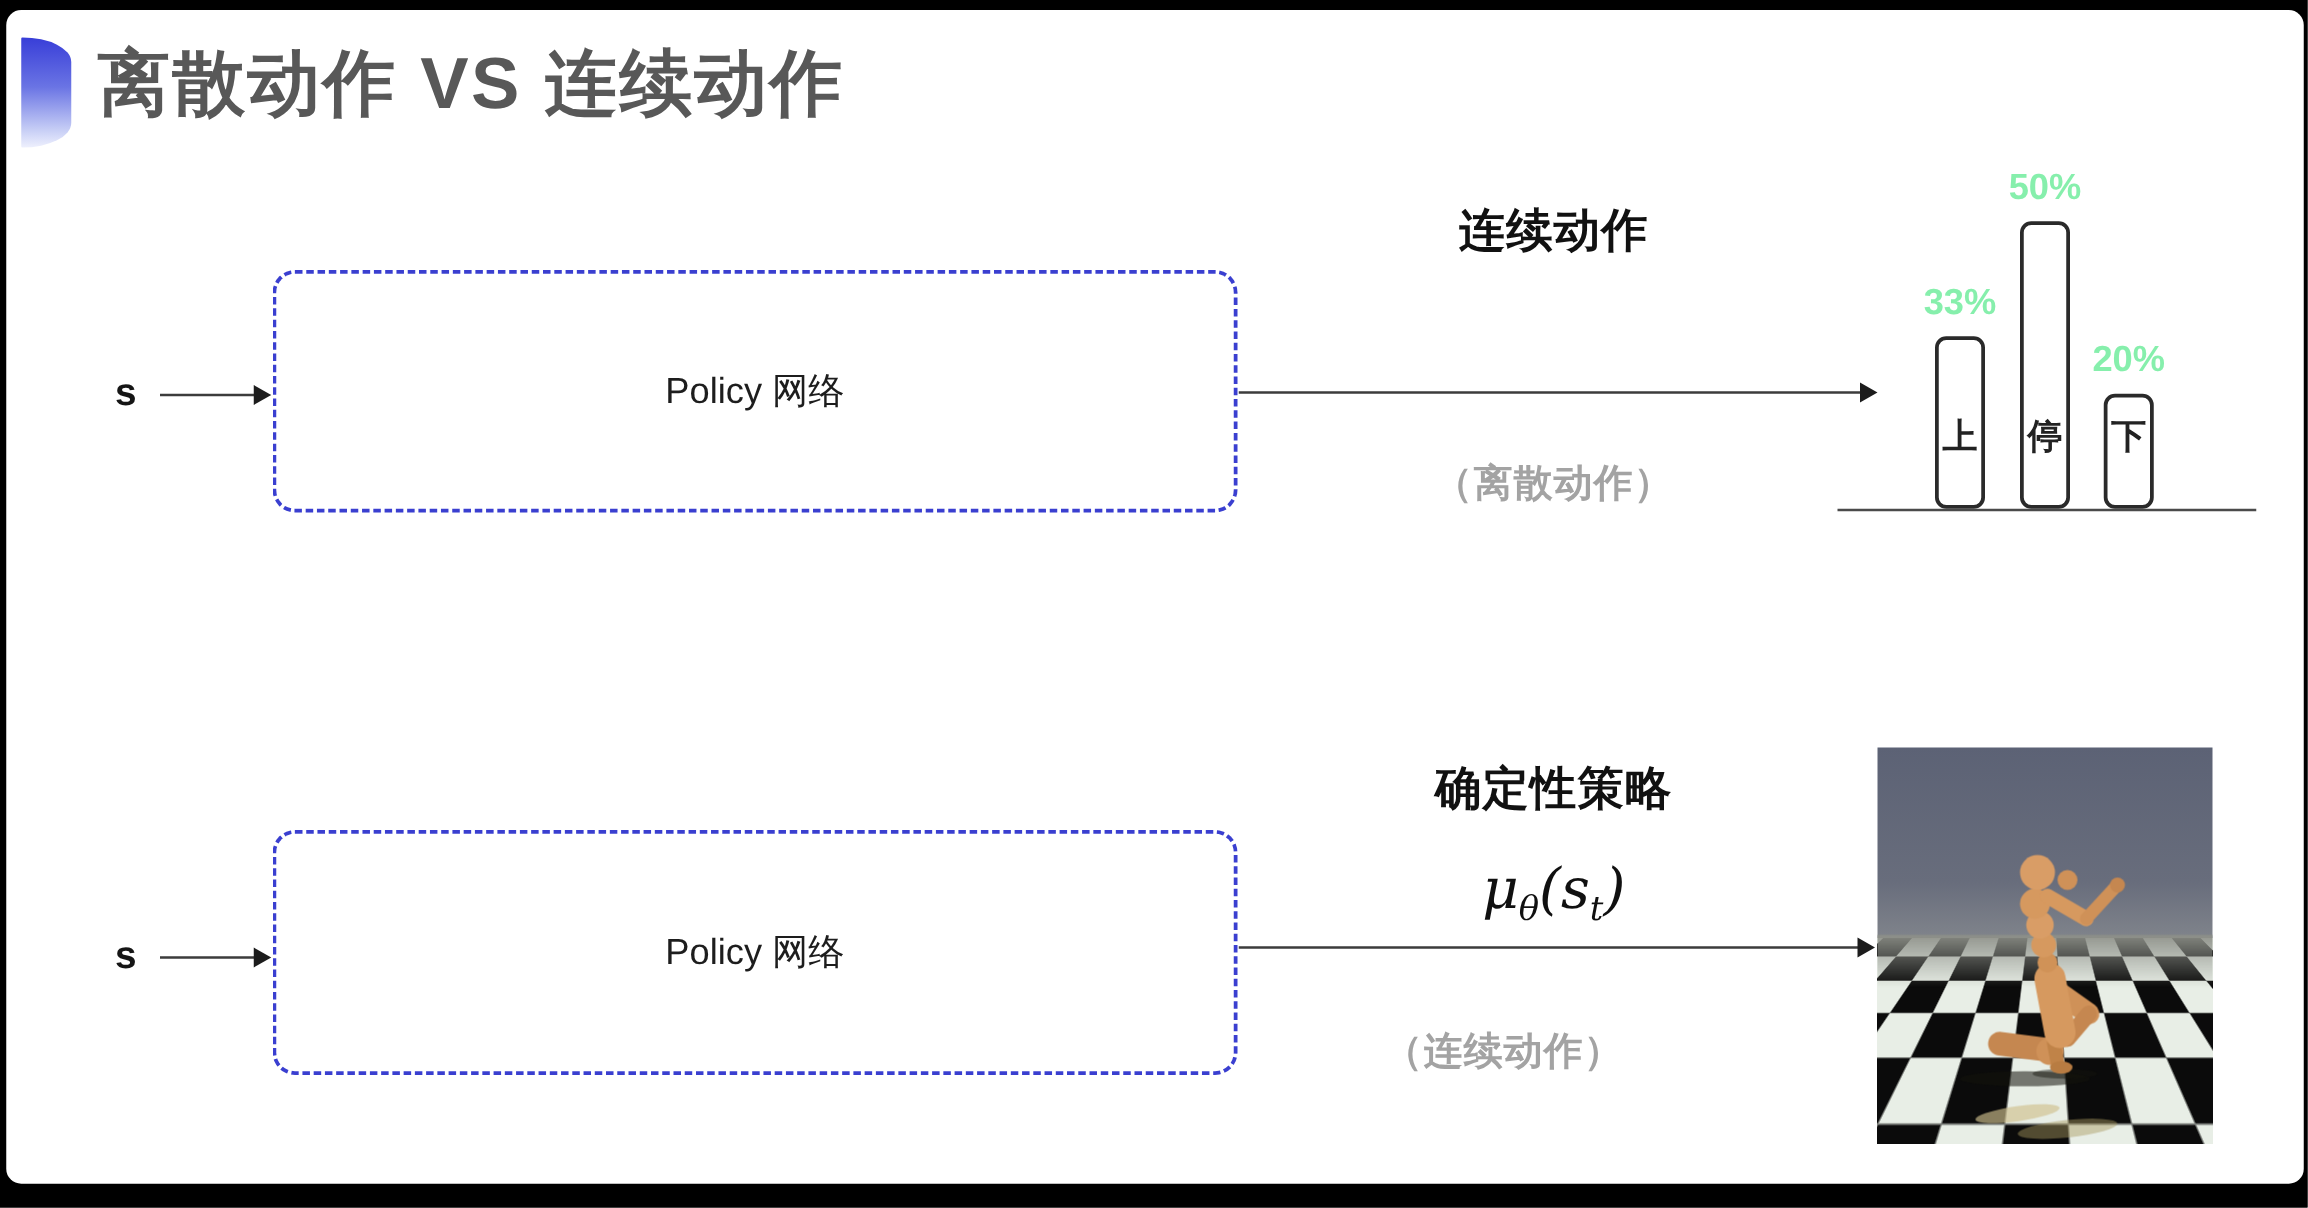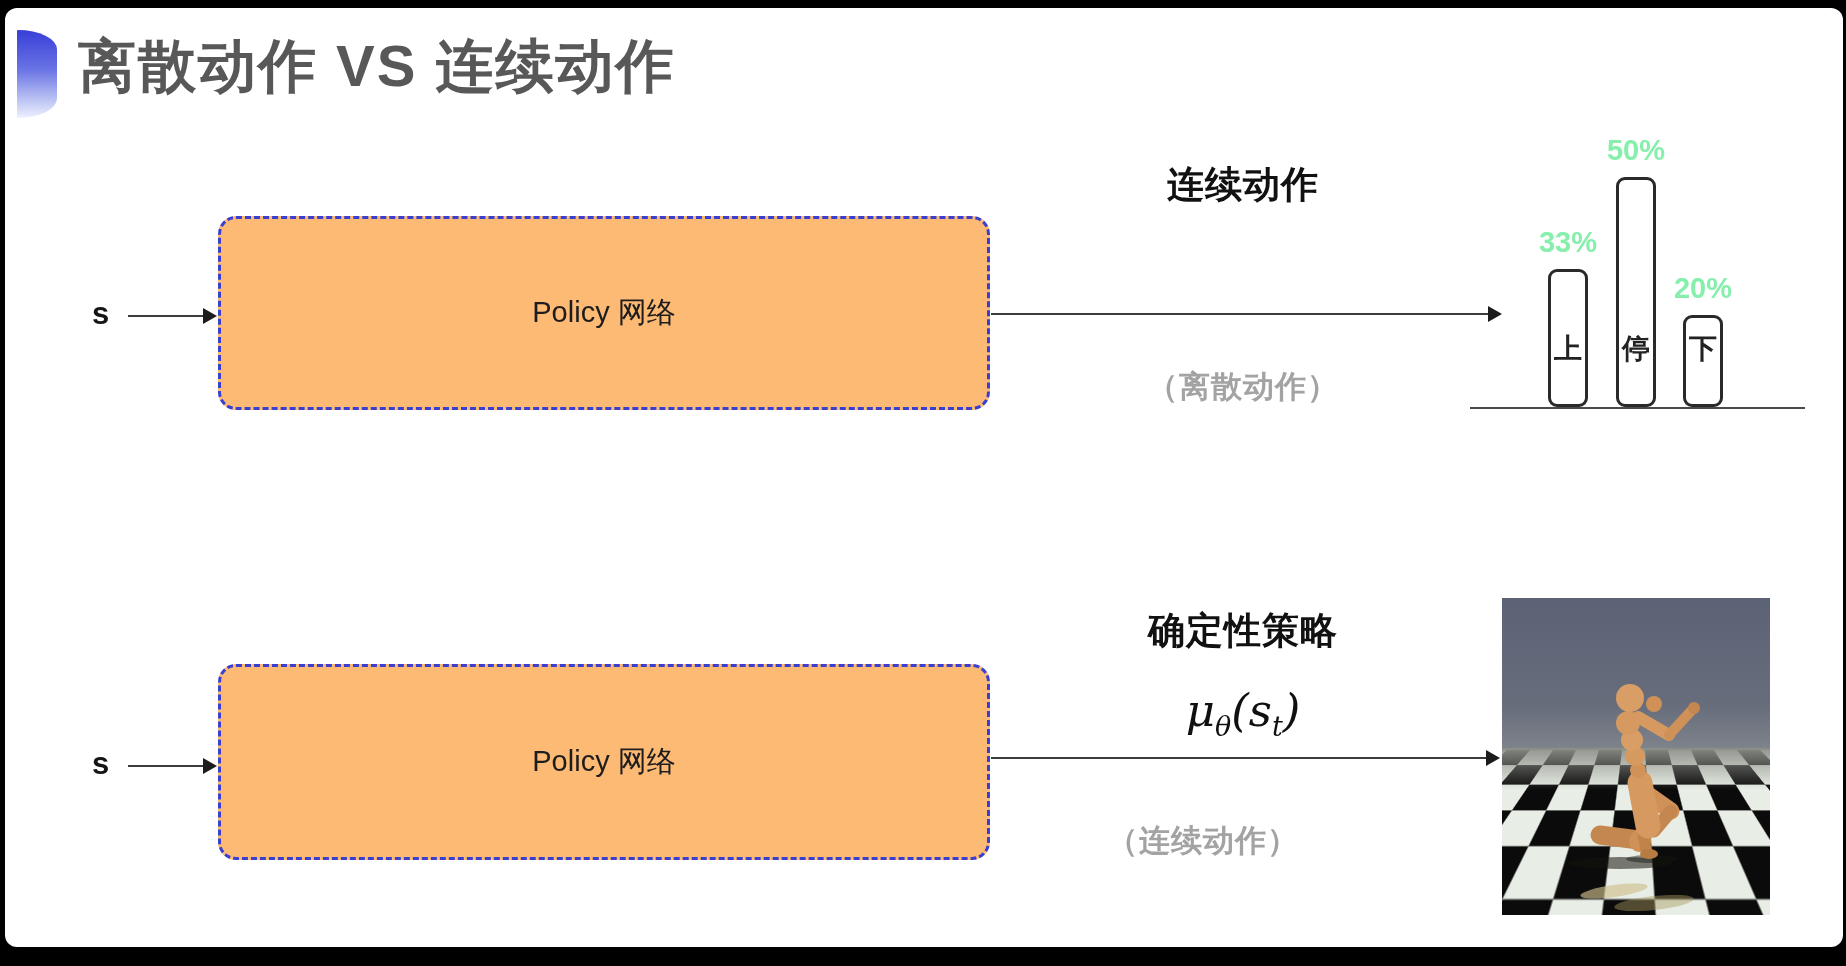--- a/index.html
+++ b/index.html
@@ -17,21 +17,21 @@
            color:#585858; letter-spacing:2px; white-space:nowrap; }
 
   
   .s-label { position:absolute; font-size:31px; font-weight:700; color:#151515; }
   .arrow-line { position:absolute; height:2px; background:#3c3c3c; }
   .arrow-line .head { position:absolute; right:-13px; top:-7px; width:0; height:0;
             border-top:8px solid transparent; border-bottom:8px solid transparent;
             border-left:14px solid #1c1c1c; }
   .policy-box { position:absolute; width:772px; border:3px dashed #3a3fd0; border-radius:18px;
             display:flex; align-items:center; justify-content:center;
-            font-size:29px; color:#1d1d1d; background:#fdba74; }
+            font-size:29px; color:#1d1d1d; background:#ffffff; }
   .policy-title { position:absolute; width:460px; text-align:center; font-size:37px;
             font-weight:700; color:#111; letter-spacing:1px; }
   .formula { position:absolute; width:460px; text-align:center; font-size:45px;
             color:#101010; font-family:"DejaVu Serif","Liberation Serif",serif; font-style:italic; }
   .formula sub { font-size:27px; font-style:italic; }
   .action-note { position:absolute; width:460px; text-align:center; font-size:31px;
             font-weight:600; color:#a3a3a3; letter-spacing:1px; }
 
   
   .chart { position:absolute; left:1470px; top:95px; width:333px; height:314px; }

